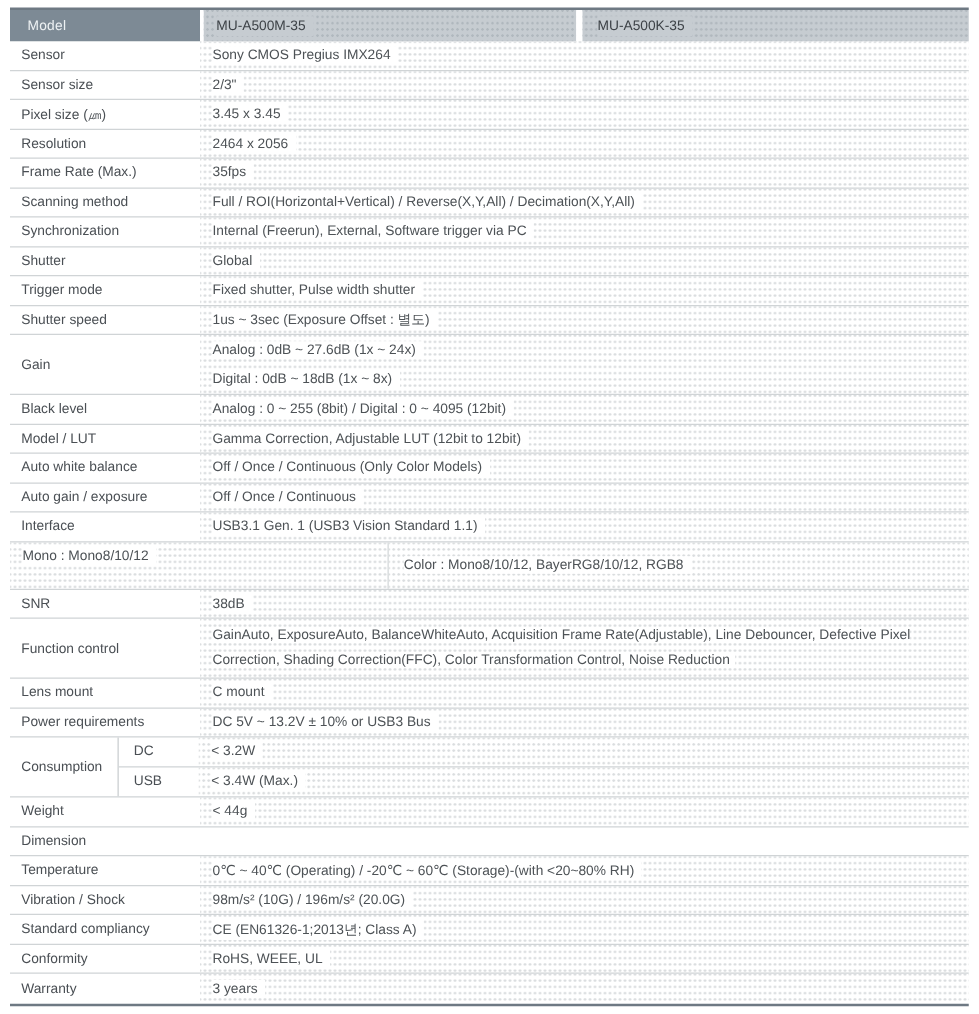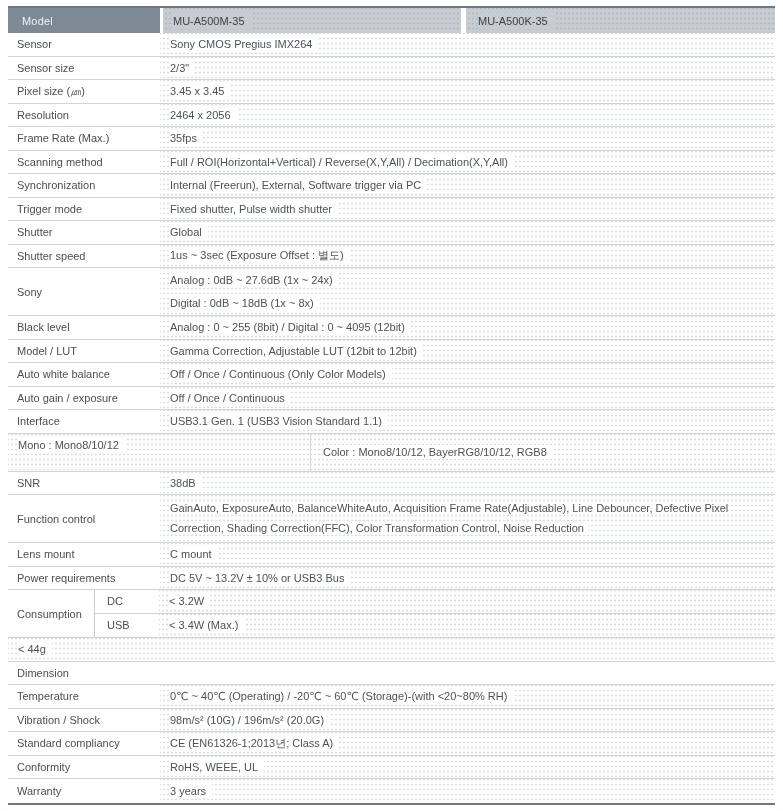--- a/index.html
+++ b/index.html
@@ -133,39 +133,39 @@
           <span>Full / ROI(Horizontal+Vertical) / Reverse(X,Y,All) / Decimation(X,Y,All)</span>
         </div>
       </div>
       <div class="row">
         <div class="lbl">Synchronization</div>
         <div class="val">
           <span>Internal (Freerun), External, Software trigger via PC</span>
         </div>
       </div>
       <div class="row">
+        <div class="lbl">Shutter</div>
+        <div class="val">
+          <span>Global</span>
+        </div>
+      </div>
+      <div class="row">
         <div class="lbl">Trigger mode</div>
         <div class="val">
           <span>Fixed shutter, Pulse width shutter</span>
         </div>
       </div>
       <div class="row">
-        <div class="lbl">Shutter</div>
-        <div class="val">
-          <span>Global</span>
-        </div>
-      </div>
-      <div class="row">
         <div class="lbl">Shutter speed</div>
         <div class="val">
           <span>1us ~ 3sec (Exposure Offset : 별도)</span>
         </div>
       </div>
       <div class="row">
-        <div class="lbl">Sony</div>
+        <div class="lbl">Gain</div>
         <div class="val stack">
           <div class="line">
             <span>Analog : 0dB ~ 27.6dB (1x ~ 24x)</span>
           </div>
           <div class="line">
             <span>Digital : 0dB ~ 18dB (1x ~ 8x)</span>
           </div>
         </div>
       </div>
       <div class="row">
@@ -237,20 +237,21 @@
           </div>
           <div class="subrow">
             <div class="sublbl">USB</div>
             <div class="val">
               <span>&lt; 3.4W (Max.)</span>
             </div>
           </div>
         </div>
       </div>
       <div class="row">
+        <div class="lbl">Weight</div>
         <div class="val">
           <span>&lt; 44g</span>
         </div>
       </div>
       <div class="row">
         <div class="lbl">Dimension</div>
       </div>
       <div class="row">
         <div class="lbl">Temperature</div>
         <div class="val">

